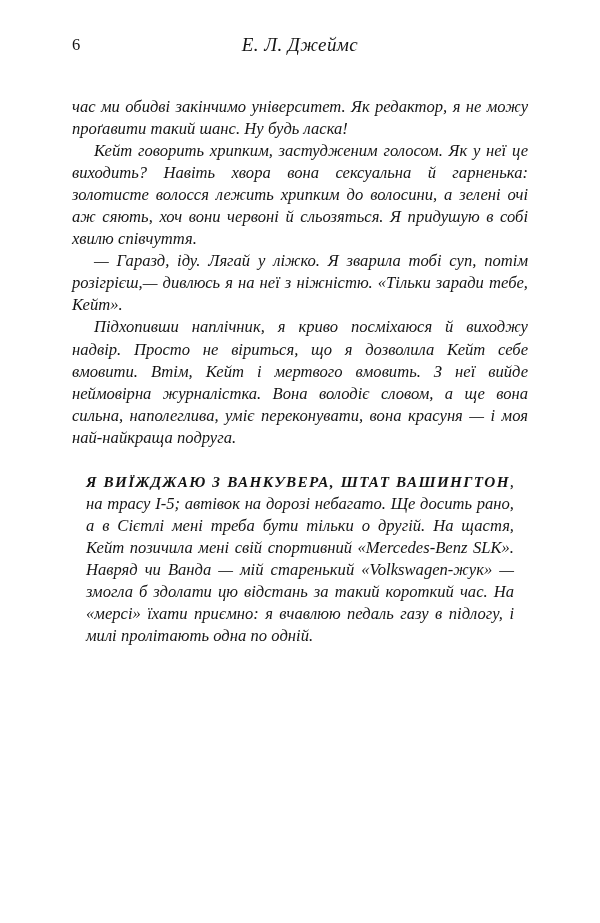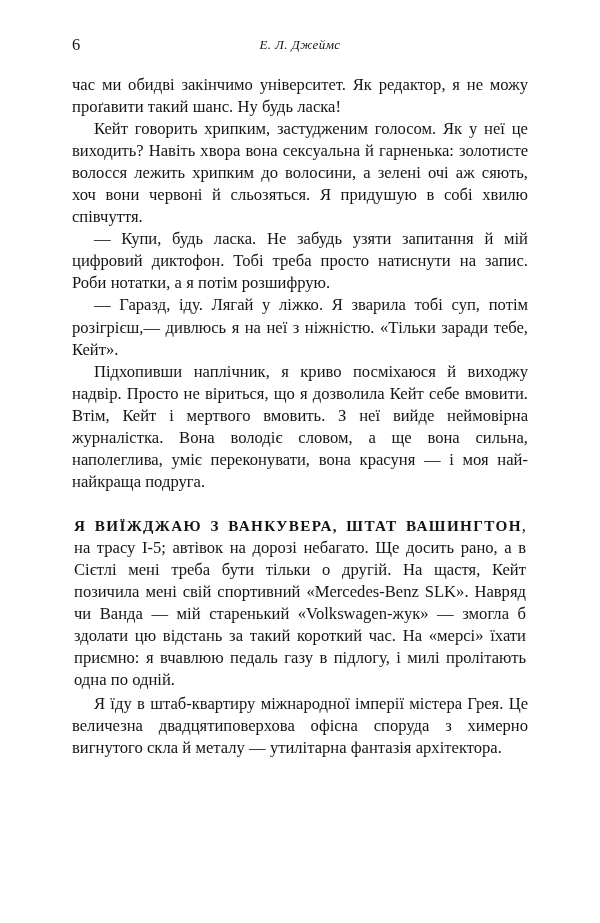--- a/index.html
+++ b/index.html
@@ -40,47 +40,48 @@
     font-size: 16.5px;
     letter-spacing: 0.2px;
   }
   .head-title {
     position: absolute;
     left: 0;
     right: 0;
     top: 0;
     text-align: center;
     font-style: italic;
-    font-size: 13px;
+    font-size: 19px;
     letter-spacing: 0.4px;
   }
 
   
   .textblock {
     position: absolute;
-    top: 74px;
+    top: 96px;
     left: 72px;
     width: 456px;
+    font-style: italic;
   }
 
   p.para {
     margin: 0;
     font-size: 16.6px;
     line-height: 22.05px;
     text-align: justify;
     text-indent: 22px;
     text-justify: inter-word;
     hyphens: manual;
     word-spacing: 0.1px;
   }
   p.para.first { text-indent: 0; }
 
   
   p.section-open {
-    margin: 2px;
+    margin: 14px;
     margin-top: 22.05px;
     text-indent: 0;
   }
   .smallcaps-bold {
     font-weight: bold;
     letter-spacing: 1.35px;
     font-size: 15.2px;
   }
 </style>
 </head>
@@ -93,27 +94,25 @@
     <span class="head-title">Е. Л. Джеймс</span>
   </div>
 
   <div class="textblock">
 
     <p class="para first">час ми обидві закінчимо університет. Як редактор, я не можу проґавити такий шанс. Ну будь ласка!</p>
 
     <p class="para">Кейт говорить хрипким, застудженим голосом. Як у неї це виходить? Навіть хвора вона сексуальна й гарненька: золотисте волосся лежить хрипким до волосини, а зелені очі аж сяють, хоч вони червоні й сльозяться. Я придушую в собі хвилю співчуття.</p>
 
 
-    <p class="para">— Купи, будь ласка. Не забудь узяти запитання й мій цифровий диктофон. Тобі треба просто натиснути на запис. Роби нотатки, а я потім розшифрую.</p>
 
 
 
     <p class="para">— Гаразд, іду. Лягай у ліжко. Я зварила тобі суп, потім розігрієш,— дивлюсь я на неї з ніжністю. «Тільки заради тебе, Кейт».</p>
 
 
     <p class="para">Підхопивши наплічник, я криво посміхаюся й виходжу надвір. Просто не віриться, що я дозволила Кейт себе вмовити. Втім, Кейт і мертвого вмовить. З неї вийде неймовірна журналістка. Вона володіє словом, а ще вона сильна, наполеглива, уміє переконувати, вона красуня — і моя най-найкраща подруга.</p>
 
     <p class="para section-open"><span class="smallcaps-bold">Я ВИЇЖДЖАЮ З ВАНКУВЕРА, ШТАТ ВАШИНГТОН</span><span>, на трасу I-5; автівок на дорозі небагато. Ще досить рано, а в Сієтлі мені треба бути тільки о другій. На щастя, Кейт позичила мені свій спортивний «Mercedes-Benz SLK». Навряд чи Ванда — мій старенький «Volkswagen-жук» — змогла б здолати цю відстань за такий короткий час. На «мерсі» їхати приємно: я вчавлюю педаль газу в підлогу, і милі пролітають одна по одній.</span></p>
 
-    <p class="para">Я їду в штаб-квартиру міжнародної імперії містера Грея. Це величезна двадцятиповерхова офісна споруда з химерно вигнутого скла й металу — утилітарна фантазія архітектора.</p>
 
   </div>
 </div>
 
 </body></html>

